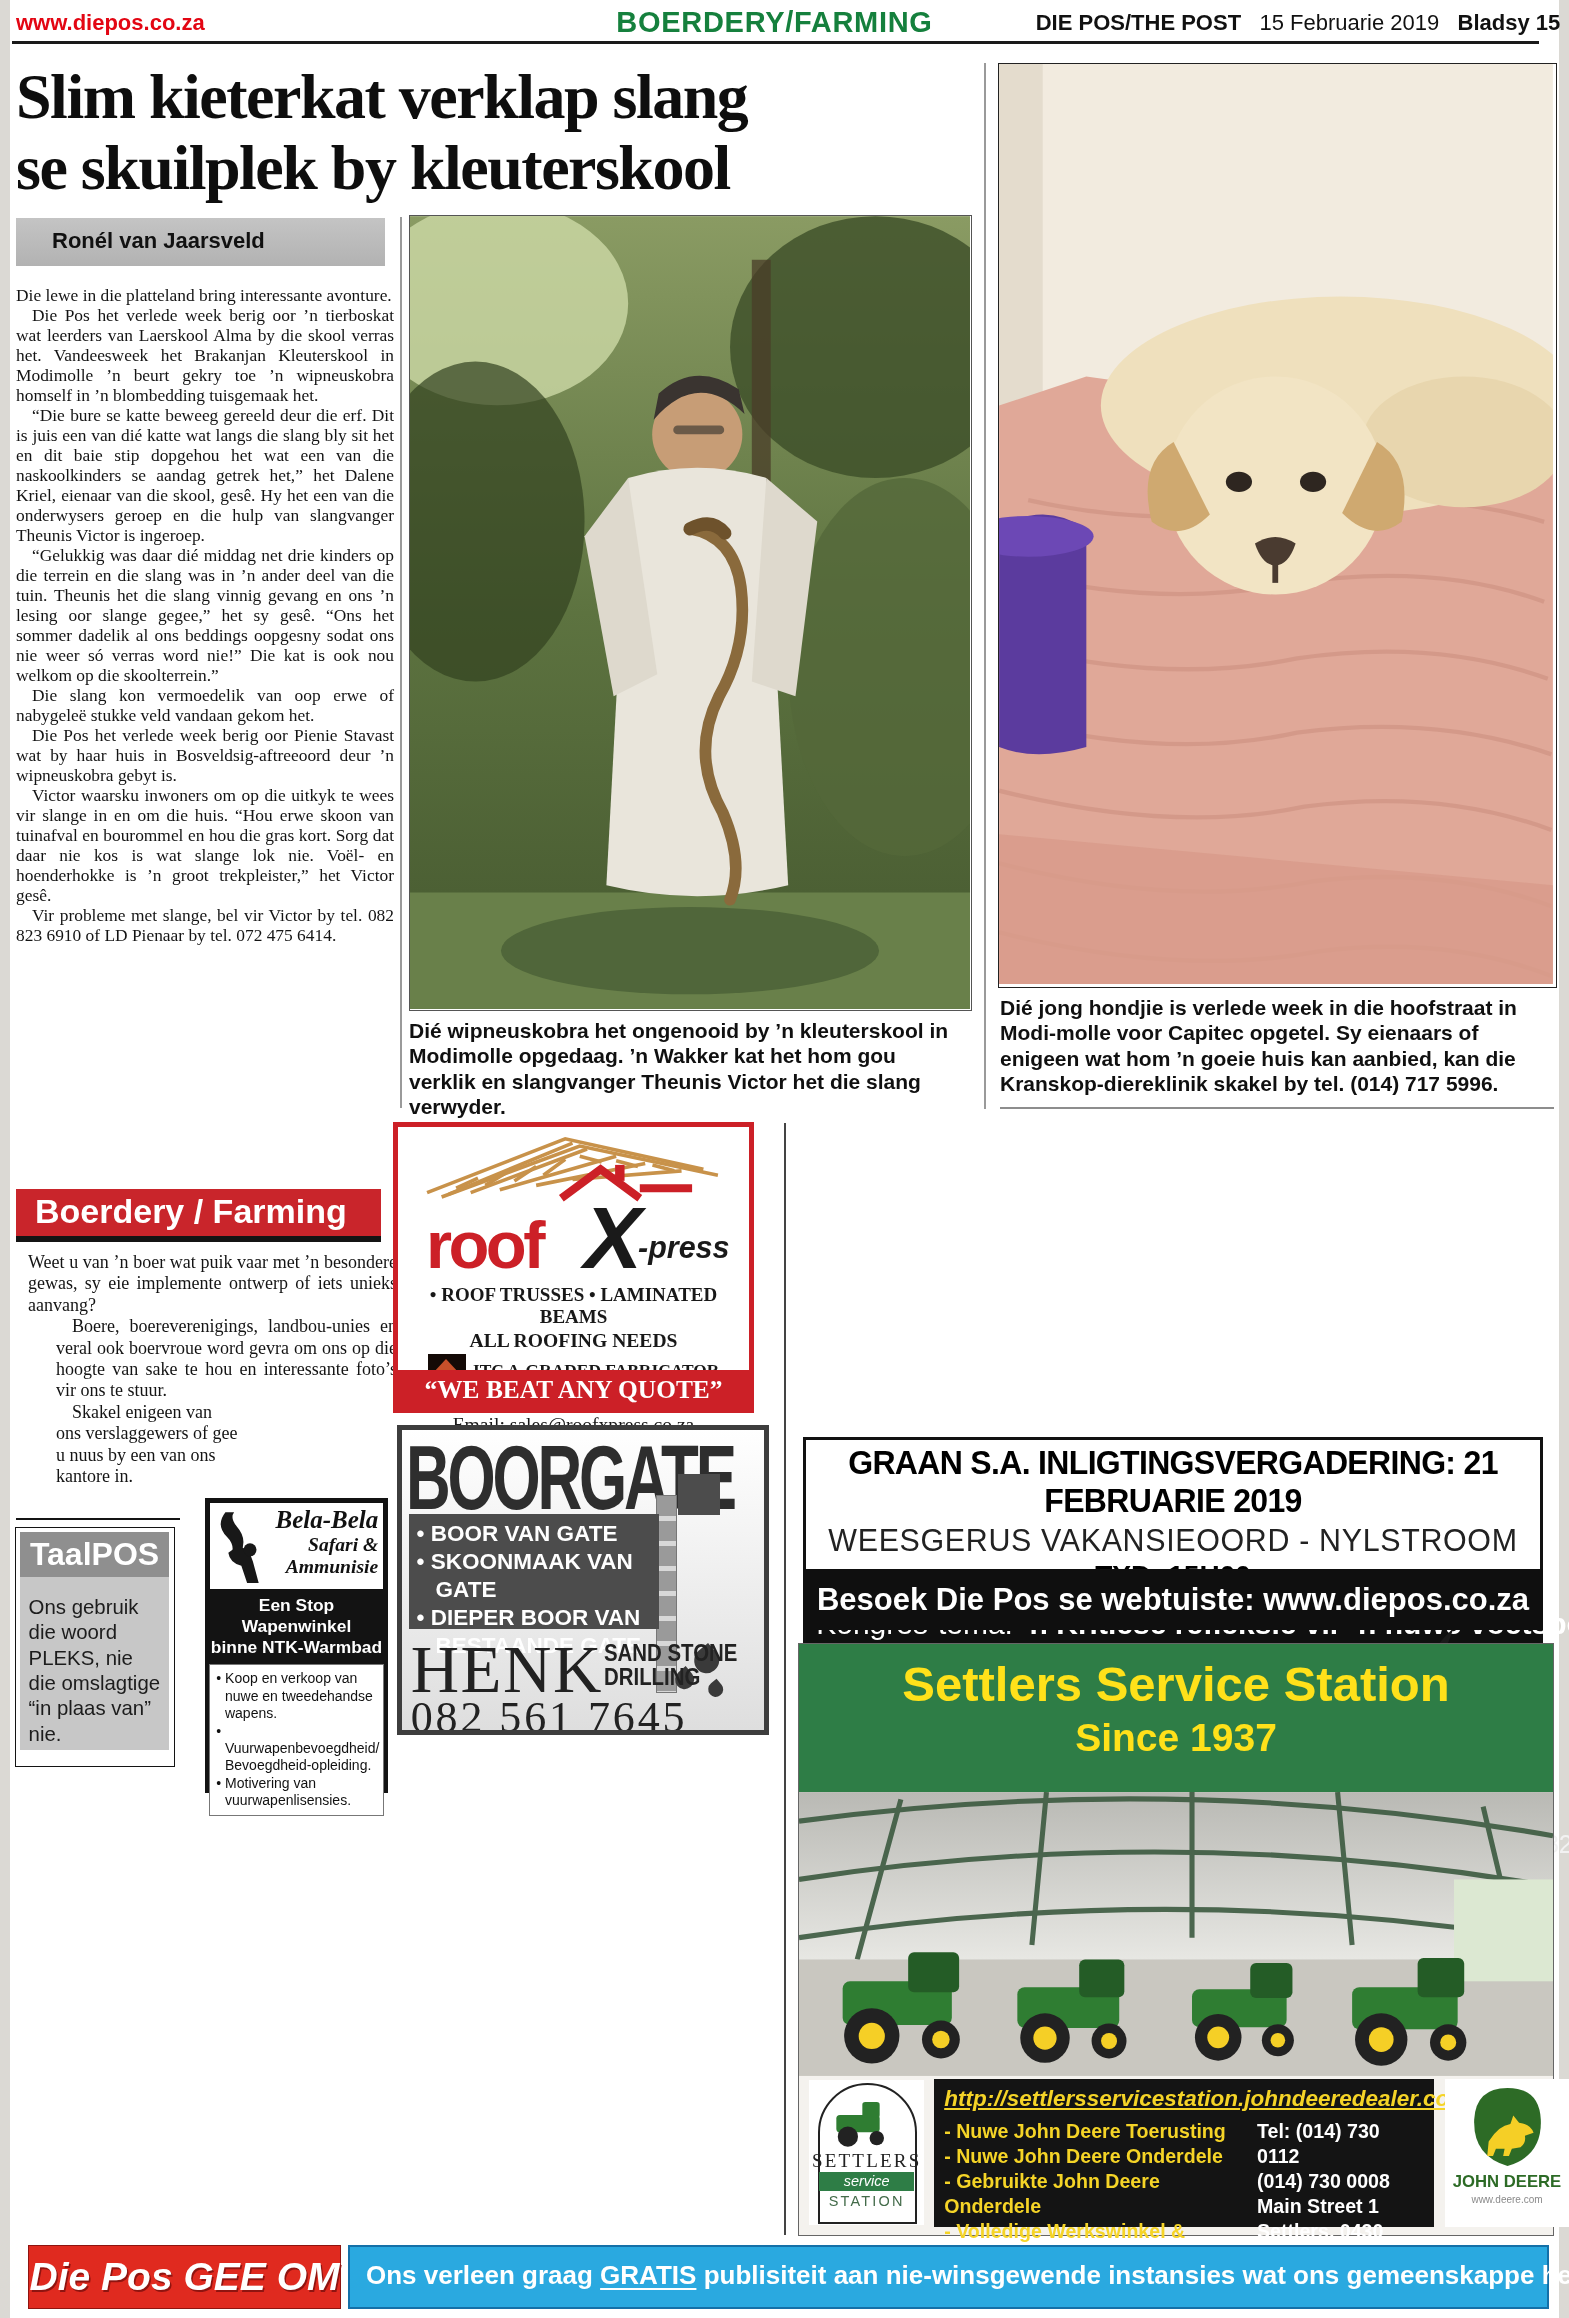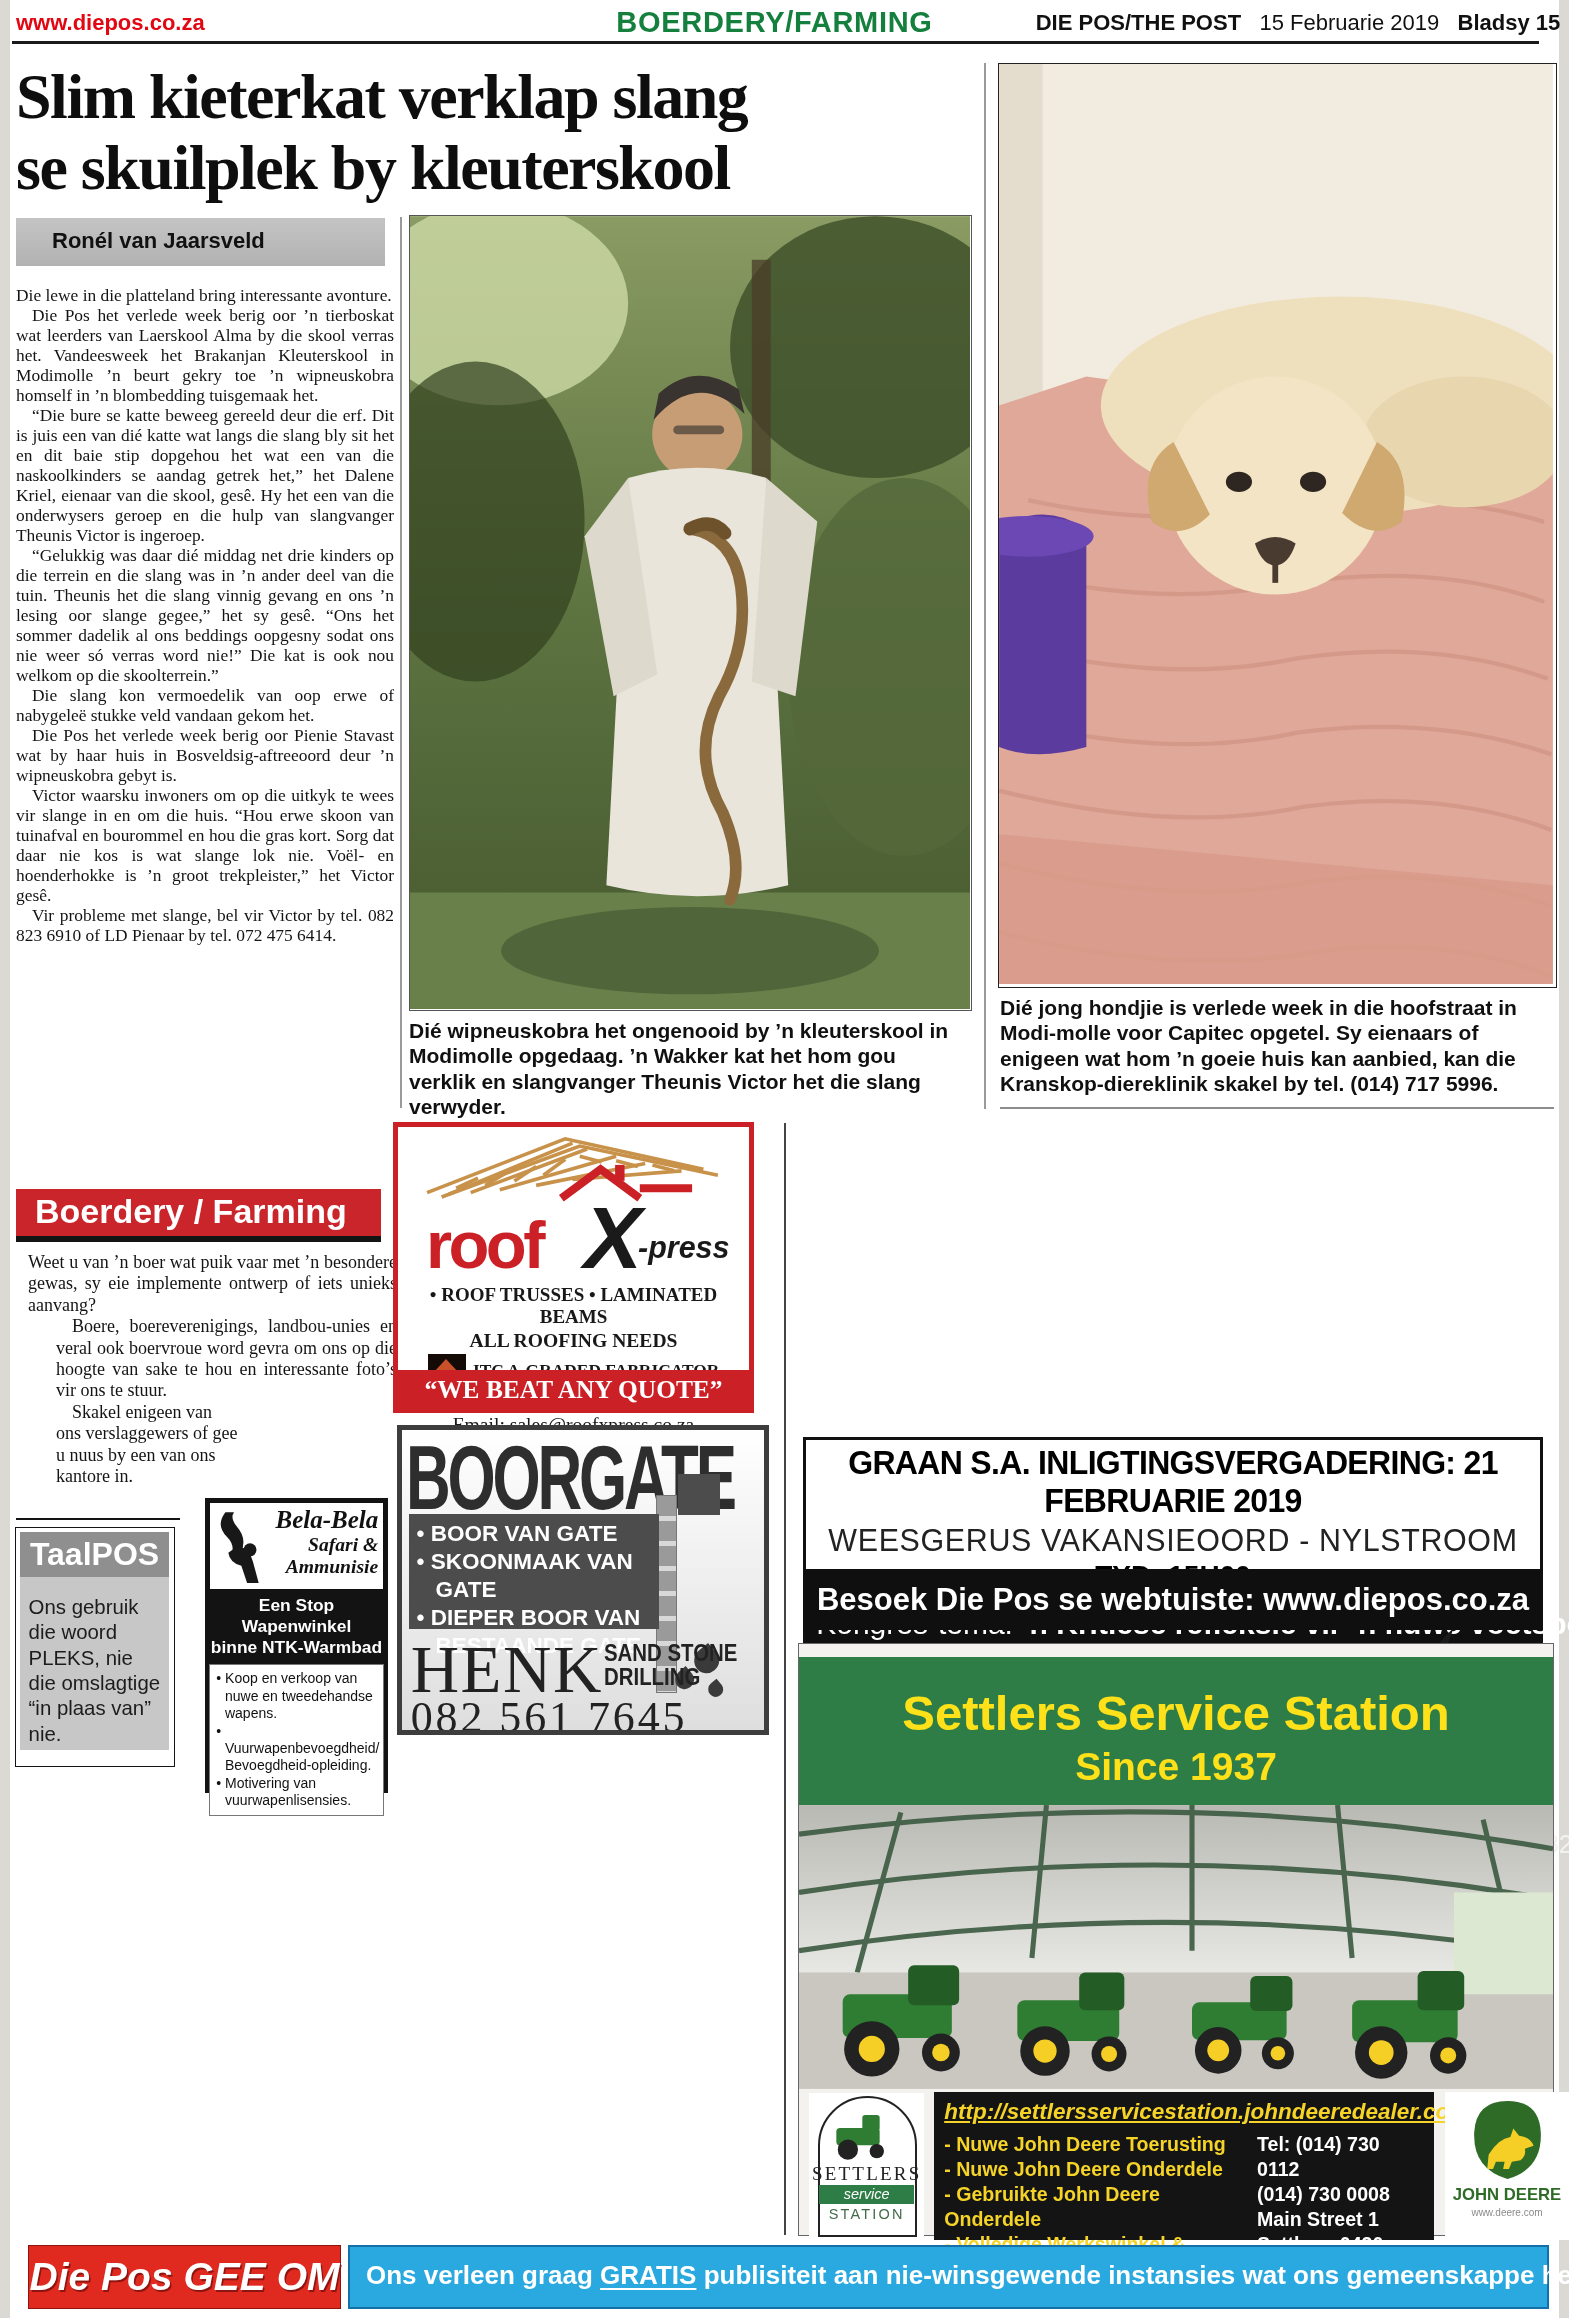--- a/index.html
+++ b/index.html
@@ -89,21 +89,21 @@
   .gr-speaker{margin:8.7px 0 0 11.6px;width:538px;background:#c9c9c9;text-align:center;font-weight:bold;font-style:italic;font-size:41px;line-height:47px;padding:5.8px 0;}
   .gr-braai{margin:8.7px 0 0 11.6px;font-weight:bold;font-size:27px;}
   .gr-contact{position:absolute;left:0;right:0;bottom:0;background:#191919;color:#f2f2f2;font-size:25px;height:38px;line-height:38px;padding-left:10.2px;white-space:nowrap;}
   .gr-logo{position:absolute;right:5.8px;top:180px;width:189px;height:196px;}
   .gr-logo .t{position:absolute;right:4.4px;font-size:16px;color:#555;letter-spacing:0.7px;}
   
   .webbar{left:803px;top:1569px;width:740px;height:61px;background:#0f0f0f;color:#fff;font-weight:bold;font-size:31px;text-align:center;line-height:61px;}
   
   .settlers{left:798px;top:1643px;width:756px;height:593px;border:1.5px solid #666;box-sizing:border-box;background:#f4f2ee;}
   .st-head{height:148px;background:#2e7d46;text-align:center;}
-  .st-title{color:#ffe11a;font-weight:bold;font-size:49px;padding-top:28px;margin-top:13px;}
+  .st-title{color:#ffe11a;font-weight:bold;font-size:49px;padding-top:12px;}
   .st-since{color:#ffe11a;font-weight:bold;font-size:39px;margin-top:4.4px;}
   .st-photo{width:100%;height:284px;display:block;}
   .st-bottom{position:relative;height:157px;}
   .st-logo{position:absolute;left:10.2px;top:4.4px;width:115px;height:145px;background:#fff;}
   .st-arch{position:absolute;left:8.7px;top:2.9px;width:95px;height:137px;border:2.2px solid #222;border-radius:51px 51px 0 0;}
   .st-logo .s1{position:absolute;left:0;right:0;top:70px;text-align:center;font-family:"Liberation Serif",serif;font-size:19px;letter-spacing:2.2px;color:#222;}
   .st-logo .s2{position:absolute;left:10.2px;right:10.2px;top:92px;text-align:center;background:#2e7d46;color:#fff;font-style:italic;font-size:14.5px;line-height:19px;}
   .st-logo .s3{position:absolute;left:0;right:0;top:113px;text-align:center;font-size:14.5px;letter-spacing:2.2px;color:#436b4a;}
   .st-black{position:absolute;left:135px;top:2.9px;width:500px;height:148px;background:#141414;color:#fff;padding:7.3px 10.2px;box-sizing:border-box;}
   .st-url{color:#f5d427;font-weight:bold;font-style:italic;font-size:22.5px;text-decoration:underline;}

